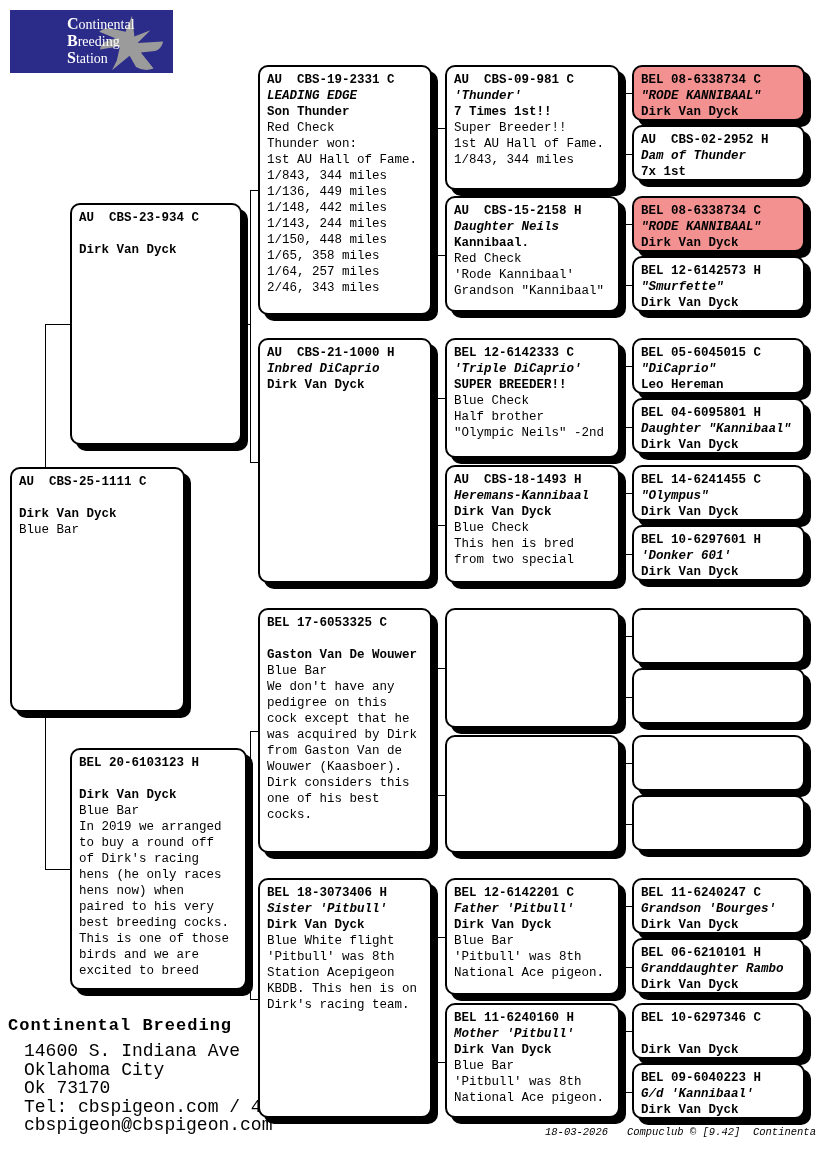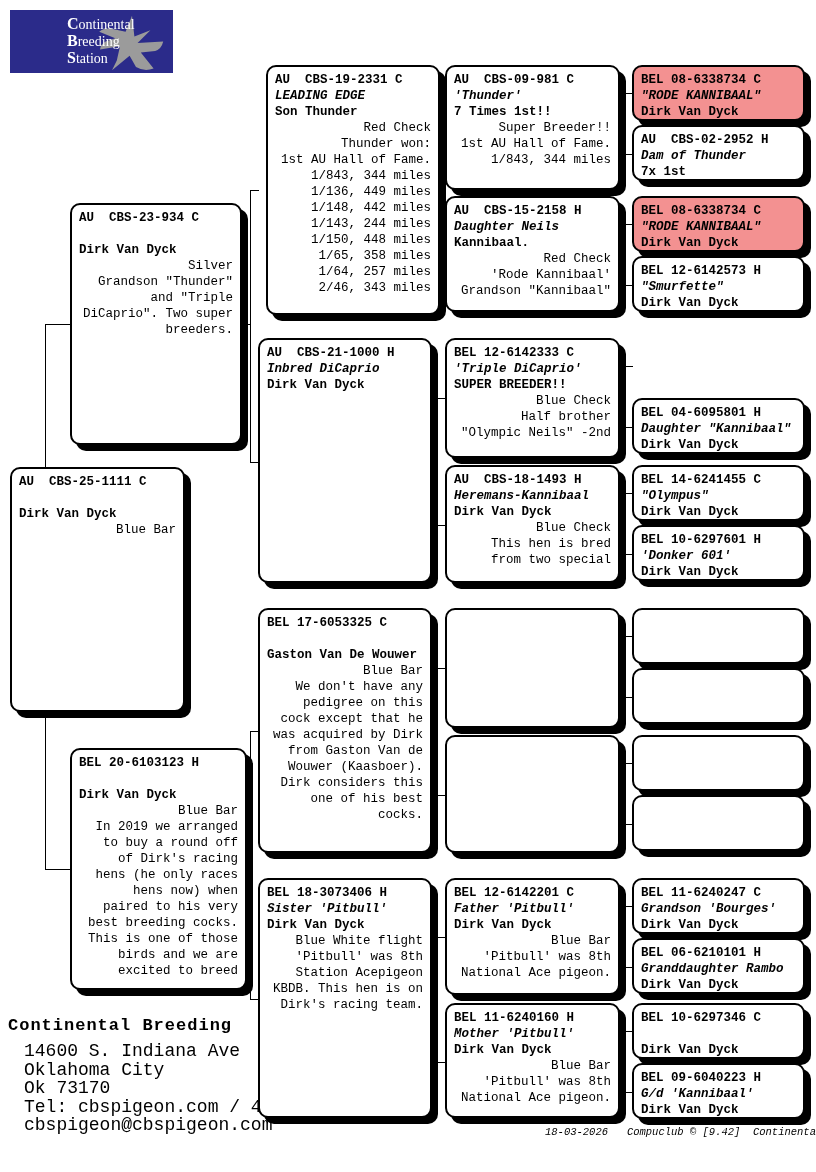--- a/index.html
+++ b/index.html
@@ -18,21 +18,21 @@
   .logo-bird{position:absolute;left:78px;top:4px;width:80px;height:58px;}
 
   
   .pbox{position:absolute;background:#fff;border:2px solid #000;border-radius:10px;
         box-shadow:6px 6px 0 0 #000;padding:5px 7px;box-sizing:border-box;
         font-size:12.5px;line-height:16px;z-index:2;}
   .pbox.pink{background:#f39191;}
   .ring{font-weight:bold;white-space:pre;min-height:16px;}
   .bname{font-style:italic;font-weight:bold;min-height:16px;white-space:pre;}
   .owner{font-weight:bold;min-height:16px;white-space:pre;}
-  .bbody{white-space:pre-line;text-align:right;}
+  .bbody{white-space:pre-line;}
 
   
   .ln{position:absolute;z-index:1;}
   .elbow-top{border-left:1px solid #000;border-top:1px solid #000;}
   .elbow-bottom{border-left:1px solid #000;border-bottom:1px solid #000;}
   .bracket{border-left:1px solid #000;border-top:1px solid #000;border-bottom:1px solid #000;}
   .stub{border-top:1px solid #000;height:0;}
 
   
   .company{position:absolute;left:8px;top:1016px;font-size:17px;font-weight:bold;letter-spacing:1px;}
@@ -94,44 +94,39 @@
     <div class="ring">AU  CBS-25-1111 C</div>
     <div class="bname"></div>
     <div class="owner">Dirk Van Dyck</div>
     <div class="bbody">Blue Bar</div>
   </div>
 
   <div class="pbox" style="left:70px;top:203px;width:172px;height:242px">
     <div class="ring">AU  CBS-23-934 C</div>
     <div class="bname"></div>
     <div class="owner">Dirk Van Dyck</div>
-    <div class="bbody">Silver
-Grandson "Thunder"
-and "Triple
-DiCaprio". Two super
-breeders.</div>
   </div>
   <div class="pbox" style="left:70px;top:748px;width:177px;height:242px">
     <div class="ring">BEL 20-6103123 H</div>
     <div class="bname"></div>
     <div class="owner">Dirk Van Dyck</div>
     <div class="bbody">Blue Bar
 In 2019 we arranged
 to buy a round off
 of Dirk's racing
 hens (he only races
 hens now) when
 paired to his very
 best breeding cocks.
 This is one of those
 birds and we are
 excited to breed</div>
   </div>
 
-  <div class="pbox" style="left:266px;top:65px;width:174px;height:250px">
+  <div class="pbox" style="left:258px;top:65px;width:174px;height:250px">
     <div class="ring">AU  CBS-19-2331 C</div>
     <div class="bname">LEADING EDGE</div>
     <div class="owner">Son Thunder</div>
     <div class="bbody">Red Check
 Thunder won:
 1st AU Hall of Fame.
 1/843, 344 miles
 1/136, 449 miles
 1/148, 442 miles
 1/143, 244 miles
@@ -245,20 +240,25 @@
   <div class="pbox pink" style="left:632px;top:196px;width:173px;height:56px">
     <div class="ring">BEL 08-6338734 C</div>
     <div class="bname">"RODE KANNIBAAL"</div>
     <div class="owner">Dirk Van Dyck</div>
   </div>
   <div class="pbox" style="left:632px;top:256px;width:173px;height:56px">
     <div class="ring">BEL 12-6142573 H</div>
     <div class="bname">"Smurfette"</div>
     <div class="owner">Dirk Van Dyck</div>
   </div>
+  <div class="pbox" style="left:632px;top:338px;width:173px;height:56px">
+    <div class="ring">BEL 05-6045015 C</div>
+    <div class="bname">"DiCaprio"</div>
+    <div class="owner">Leo Hereman</div>
+  </div>
   <div class="pbox" style="left:632px;top:398px;width:173px;height:56px">
     <div class="ring">BEL 04-6095801 H</div>
     <div class="bname">Daughter "Kannibaal"</div>
     <div class="owner">Dirk Van Dyck</div>
   </div>
   <div class="pbox" style="left:632px;top:465px;width:173px;height:56px">
     <div class="ring">BEL 14-6241455 C</div>
     <div class="bname">"Olympus"</div>
     <div class="owner">Dirk Van Dyck</div>
   </div>

